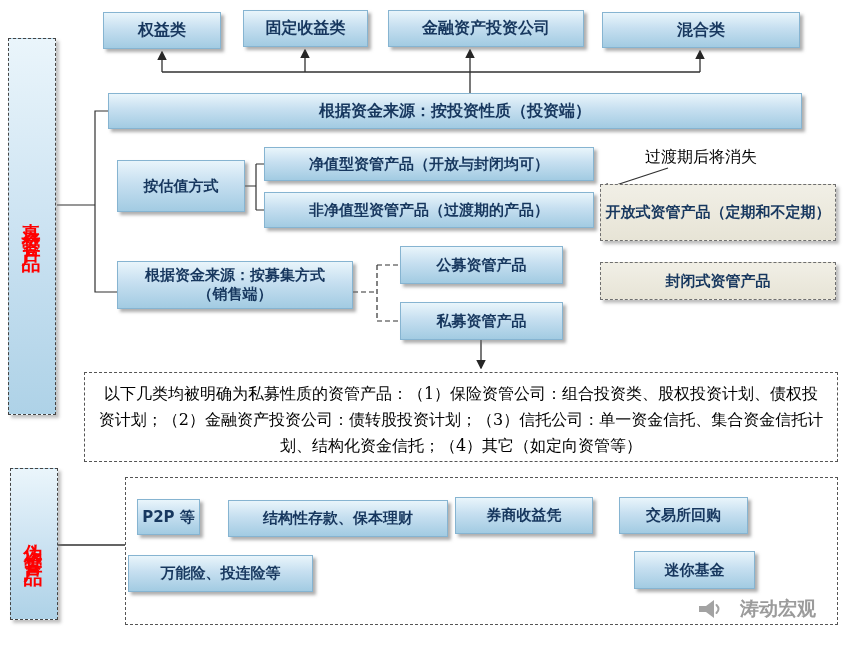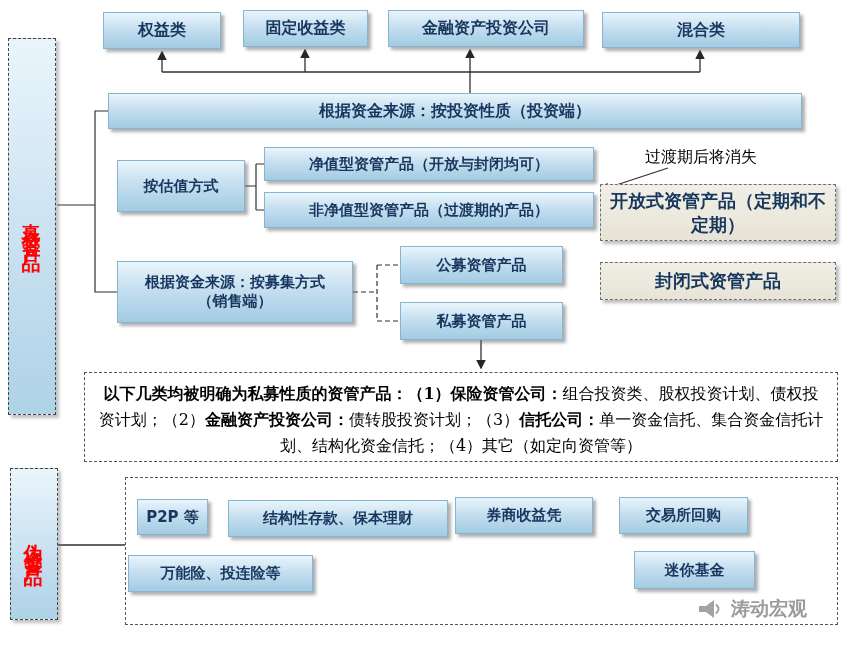--- a/index.html
+++ b/index.html
@@ -13,21 +13,21 @@
     background:linear-gradient(180deg,#e9f5fb 0%,#c6dff0 45%,#a2cbe2 100%);
     border:1px solid #86b4d1;
     box-shadow:3px 3px 3px rgba(110,110,110,0.55);
     color:#17375e;font-weight:bold;font-size:16px;
   }
   .box-blue.small{font-size:15px;}
   .box-beige{
     background:linear-gradient(180deg,#f1efe6 0%,#e7e4d6 100%);
     border:1px dashed #6f6f6f;
     box-shadow:3px 3px 3px rgba(110,110,110,0.45);
-    color:#17375e;font-weight:bold;font-size:18px;
+    color:#17375e;font-weight:bold;font-size:15px;
     padding:4px 4px;
   }
   .tall-dashed{
     background:linear-gradient(180deg,#eaf5fb 0%,#c9e1f1 55%,#aed2e7 100%);
     border:1px dashed #444;
     box-shadow:3px 3px 3px rgba(120,120,120,0.45);
   }
   .vert-text{
     writing-mode:vertical-rl;text-orientation:upright;
     color:#fe0000;font-weight:bold;font-size:19px;letter-spacing:8px;
@@ -36,25 +36,25 @@
   .floating-label{
     color:#000;font-weight:normal;font-size:16px;
     font-family:"DejaVu Serif","Liberation Serif",serif;
   }
   .note-box{
     border:1px dashed #555;background:#ffffff;
     font-family:"DejaVu Serif","Liberation Serif",serif;
     font-size:16px;line-height:1.62;color:#000;
     padding:8px 12px;text-align:center;display:block;
   }
-  .seg-b{font-weight:bold;}
+  .seg-b{font-weight:normal;}
   .seg-n{font-weight:normal;}
   .group-dashed{border:1px dashed #555;background:#ffffff;}
   .watermark{
-    position:absolute;z-index:3;display:flex;align-items:center;gap:8px;
+    position:absolute;z-index:3;display:flex;align-items:center;gap:17px;
     color:#9b9b9b;font-weight:bold;font-size:19px;
   }
 </style>
 </head>
 <body>
 
 <div class="canvas">
 
   <svg class="connectors" width="847" height="649" viewBox="0 0 847 649">
     <defs>
@@ -96,34 +96,34 @@
   </div>
 
   <div class="node box-blue small" style="left:117px;top:160px;width:128px;height:52px">按估值方式</div>
   <div class="node box-blue small" style="left:264px;top:147px;width:330px;height:34px">净值型资管产品（开放与封闭均可）</div>
   <div class="node box-blue small" style="left:264px;top:192px;width:330px;height:36px">非净值型资管产品（过渡期的产品）</div>
   <div class="node floating-label" style="left:615px;top:146px;width:172px;height:22px">过渡期后将消失</div>
 
   <div class="node box-beige" style="left:600px;top:184px;width:236px;height:57px">开放式资管产品（定期和不定期）</div>
   <div class="node box-beige" style="left:600px;top:262px;width:236px;height:38px">封闭式资管产品</div>
 
-  <div class="node box-blue small" style="left:117px;top:261px;width:236px;height:62px;padding:0 14px">根据资金来源：按募集方式（销售端）</div>
+  <div class="node box-blue small" style="left:117px;top:261px;width:236px;height:48px;padding:0 14px">根据资金来源：按募集方式（销售端）</div>
   <div class="node box-blue small" style="left:400px;top:246px;width:163px;height:38px">公募资管产品</div>
   <div class="node box-blue small" style="left:400px;top:302px;width:163px;height:38px">私募资管产品</div>
 
   <div class="node note-box" style="left:84px;top:372px;width:754px;height:90px">
     <span class="seg-b">以下几类均被明确为私募性质的资管产品：（1）保险资管公司：</span><span class="seg-n">组合投资类、股权投资计划、债权投资计划；（2）</span><span class="seg-b">金融资产投资公司：</span><span class="seg-n">债转股投资计划；（3）</span><span class="seg-b">信托公司：</span><span class="seg-n">单一资金信托、集合资金信托计划、结构化资金信托；（4）其它（如定向资管等）</span>
   </div>
 
   <div class="node tall-dashed" style="left:10px;top:468px;width:48px;height:152px">
     <span class="vert-text" style="letter-spacing:6px">伪资管产品</span>
   </div>
 
   <div class="node group-dashed" style="left:125px;top:477px;width:713px;height:148px"></div>
-  <div class="node box-blue small" style="left:137px;top:499px;width:71px;height:36px">P2P 等</div>
+  <div class="node box-blue small" style="left:137px;top:499px;width:63px;height:36px">P2P 等</div>
   <div class="node box-blue small" style="left:228px;top:500px;width:220px;height:37px">结构性存款、保本理财</div>
   <div class="node box-blue small" style="left:455px;top:497px;width:138px;height:37px">券商收益凭</div>
   <div class="node box-blue small" style="left:619px;top:497px;width:129px;height:37px">交易所回购</div>
   <div class="node box-blue small" style="left:128px;top:555px;width:185px;height:37px">万能险、投连险等</div>
   <div class="node box-blue small" style="left:634px;top:551px;width:121px;height:38px">迷你基金</div>
 
   <div class="watermark" style="left:697px;top:596px">
     <svg width="26" height="22" viewBox="0 0 26 22">
       <path d="M2 8 L9 8 L17 2 L17 20 L9 14 L2 14 Z" fill="#a3a3a3"></path>
       <path d="M19.5 7 q4 4 0 8" stroke="#a3a3a3" fill="none" stroke-width="2" stroke-linecap="round"></path>

